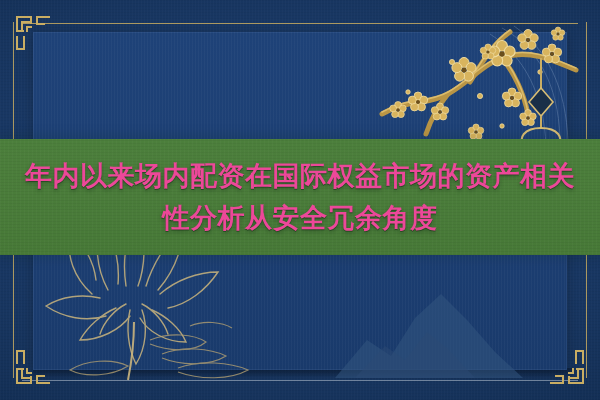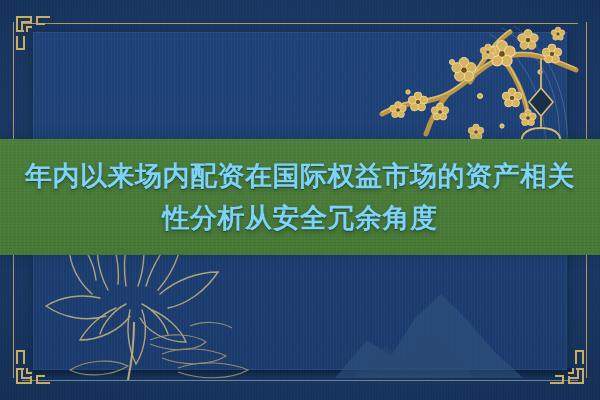--- a/index.html
+++ b/index.html
@@ -133,21 +133,21 @@
     left: 0;
     right: 0;
     top: 139px;
     height: 116px;
     display: flex;
     align-items: center;
     justify-content: center;
     text-align: center;
     padding: 0 22px;
     box-sizing: border-box;
-    color: #7dd3fc;
+    color: #ec4899;
     font-family: "DejaVu Sans", "Liberation Sans", sans-serif;
     font-weight: bold;
     font-size: 27px;
     line-height: 42px;
     letter-spacing: .5px;
     text-shadow:
       0 1px 0 rgba(20,50,22,.55),
       0 2px 4px rgba(10,30,14,.35);
   }
 </style>

